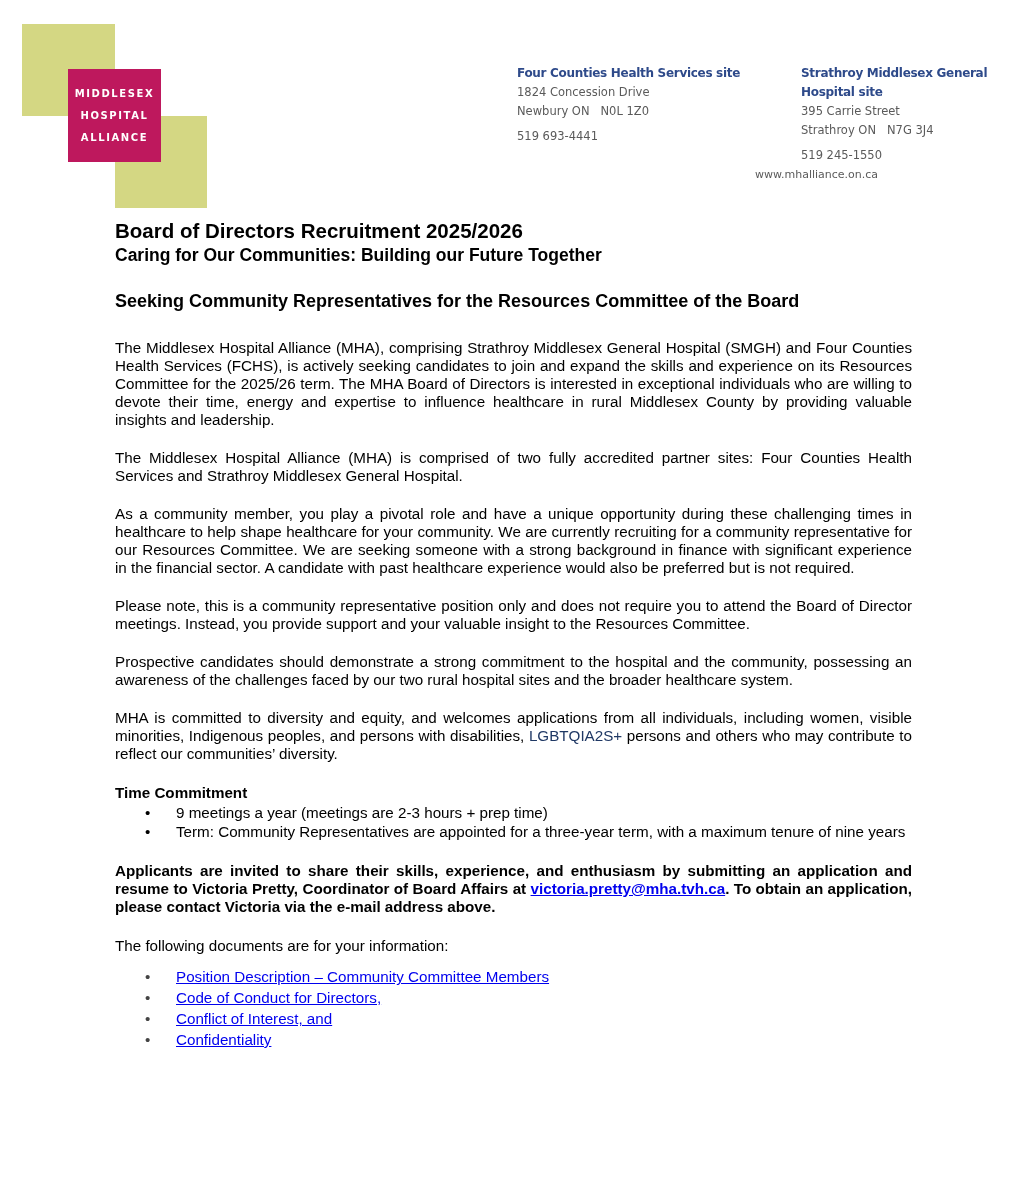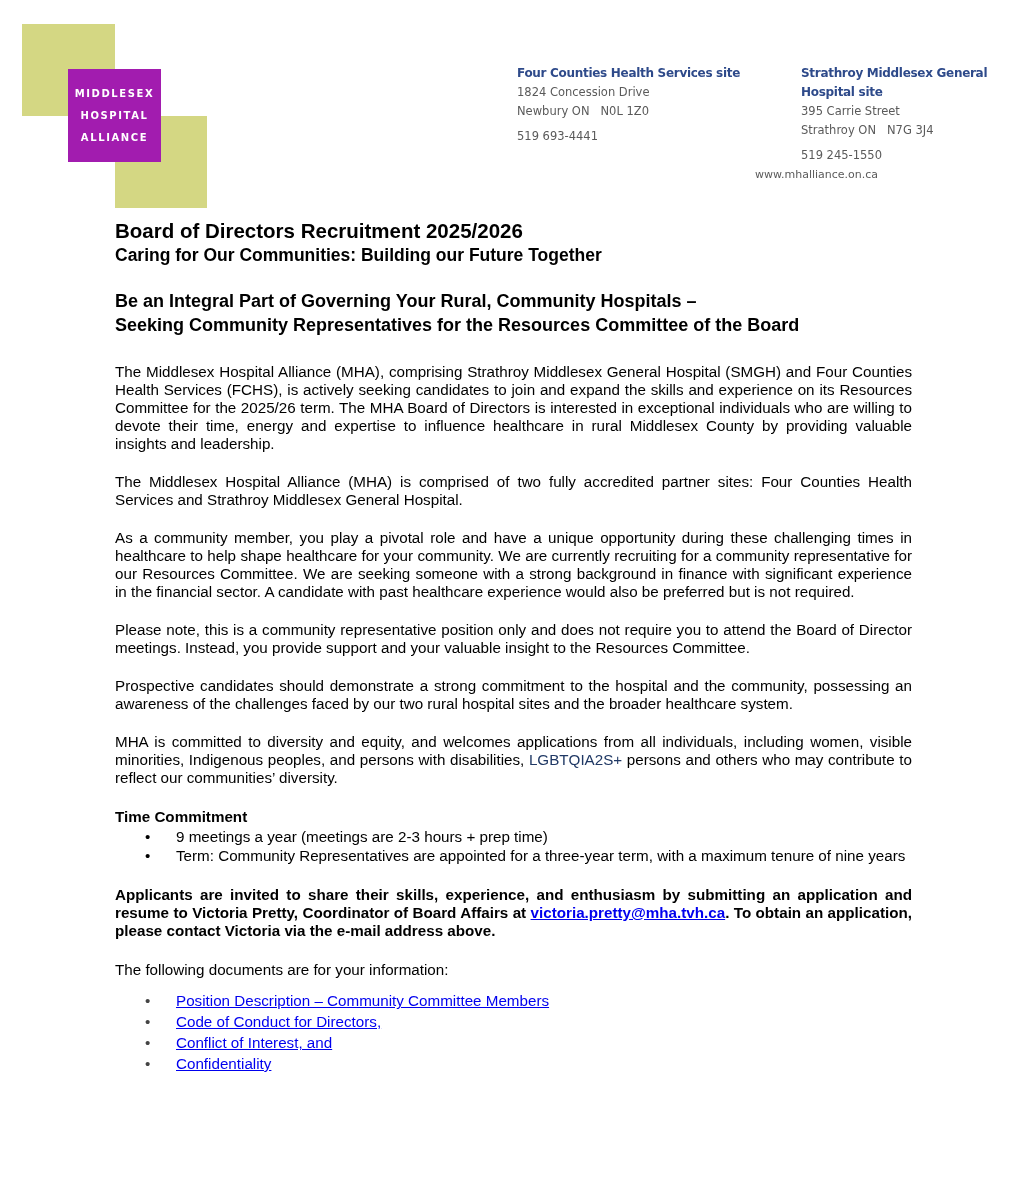--- a/index.html
+++ b/index.html
@@ -2,21 +2,21 @@
 <html><head>
 <meta charset="utf-8">
 <style>
   html, body { margin: 0; padding: 0; background: #ffffff; }
   body { width: 1018px; height: 1200px; position: relative; overflow: hidden;
          font-family: "Liberation Sans", sans-serif; color: #000; }
   .logo { position: absolute; left: 0; top: 0; width: 220px; height: 215px; }
   .sq { position: absolute; }
   .sq-g1 { left: 22px; top: 24px; width: 93px; height: 92px; background: #d4d783; }
   .sq-g2 { left: 115px; top: 116px; width: 92px; height: 92px; background: #d4d783; }
-  .sq-b { left: 68px; top: 69px; width: 93px; height: 93px; background: #a21caf;
+  .sq-b { left: 68px; top: 69px; width: 93px; height: 93px; background: #be185d;
           display: flex; flex-direction: column; justify-content: center; align-items: center; }
   .sq-b span { color: #fff; font-weight: bold; font-size: 10px; letter-spacing: 1.6px; line-height: 22px;
                font-family: "DejaVu Sans", sans-serif; }
   .site { position: absolute; top: 64px; font-family: "DejaVu Sans", sans-serif; font-size: 11.5px; color: #5a5a5a; line-height: 19px; }
   .site .name { color: #2e4a8a; font-weight: bold; font-size: 12px; letter-spacing: -0.3px; }
   .site .phone { margin-top: 6px; }
   .site-1 { left: 517px; }
   .site-2 { left: 754px; margin-left: 47px; }
   .web { position: absolute; left: 755px; top: 168px; font-family: "DejaVu Sans", sans-serif; font-size: 11px; color: #5a5a5a; }
   .content { position: absolute; left: 115px; top: 219px; width: 797px; }
@@ -63,21 +63,20 @@
   <div style="white-space:pre">Strathroy ON   N7G 3J4</div>
   <div class="phone">519 245-1550</div>
 </div>
 
 <div class="web">www.mhalliance.on.ca</div>
 
 <div class="content">
   <h1>Board of Directors Recruitment 2025/2026</h1>
   <div class="sub">Caring for Our Communities: Building our Future Together</div>
   <div class="h2">
-    <div>Be an Integral Part of Governing Your Rural, Community Hospitals –</div>
     <div>Seeking Community Representatives for the Resources Committee of the Board</div>
   </div>
 
   <p class="first">The Middlesex Hospital Alliance (MHA), comprising Strathroy Middlesex General Hospital (SMGH) and Four Counties Health Services (FCHS), is actively seeking candidates to join and expand the skills and experience on its Resources Committee for the 2025/26 term. The MHA Board of Directors is interested in exceptional individuals who are willing to devote their time, energy and expertise to influence healthcare in rural Middlesex County by providing valuable insights and leadership.</p>
   <p>The Middlesex Hospital Alliance (MHA) is comprised of two fully accredited partner sites: Four Counties Health Services and Strathroy Middlesex General Hospital.</p>
   <p>As a community member, you play a pivotal role and have a unique opportunity during these challenging times in healthcare to help shape healthcare for your community. We are currently recruiting for a community representative for our Resources Committee. We are seeking someone with a strong background in finance with significant experience in the financial sector. A candidate with past healthcare experience would also be preferred but is not required.</p>
   <p>Please note, this is a community representative position only and does not require you to attend the Board of Director meetings. Instead, you provide support and your valuable insight to the Resources Committee.</p>
   <p>Prospective candidates should demonstrate a strong commitment to the hospital and the community, possessing an awareness of the challenges faced by our two rural hospital sites and the broader healthcare system.</p>
   <p><span>MHA is committed to diversity and equity, and welcomes applications from all individuals, including women, visible minorities, Indigenous peoples, and persons with disabilities, </span><span class="navy">LGBTQIA2S+</span><span> persons and others who may contribute to reflect our communities’ diversity.</span></p>
 

